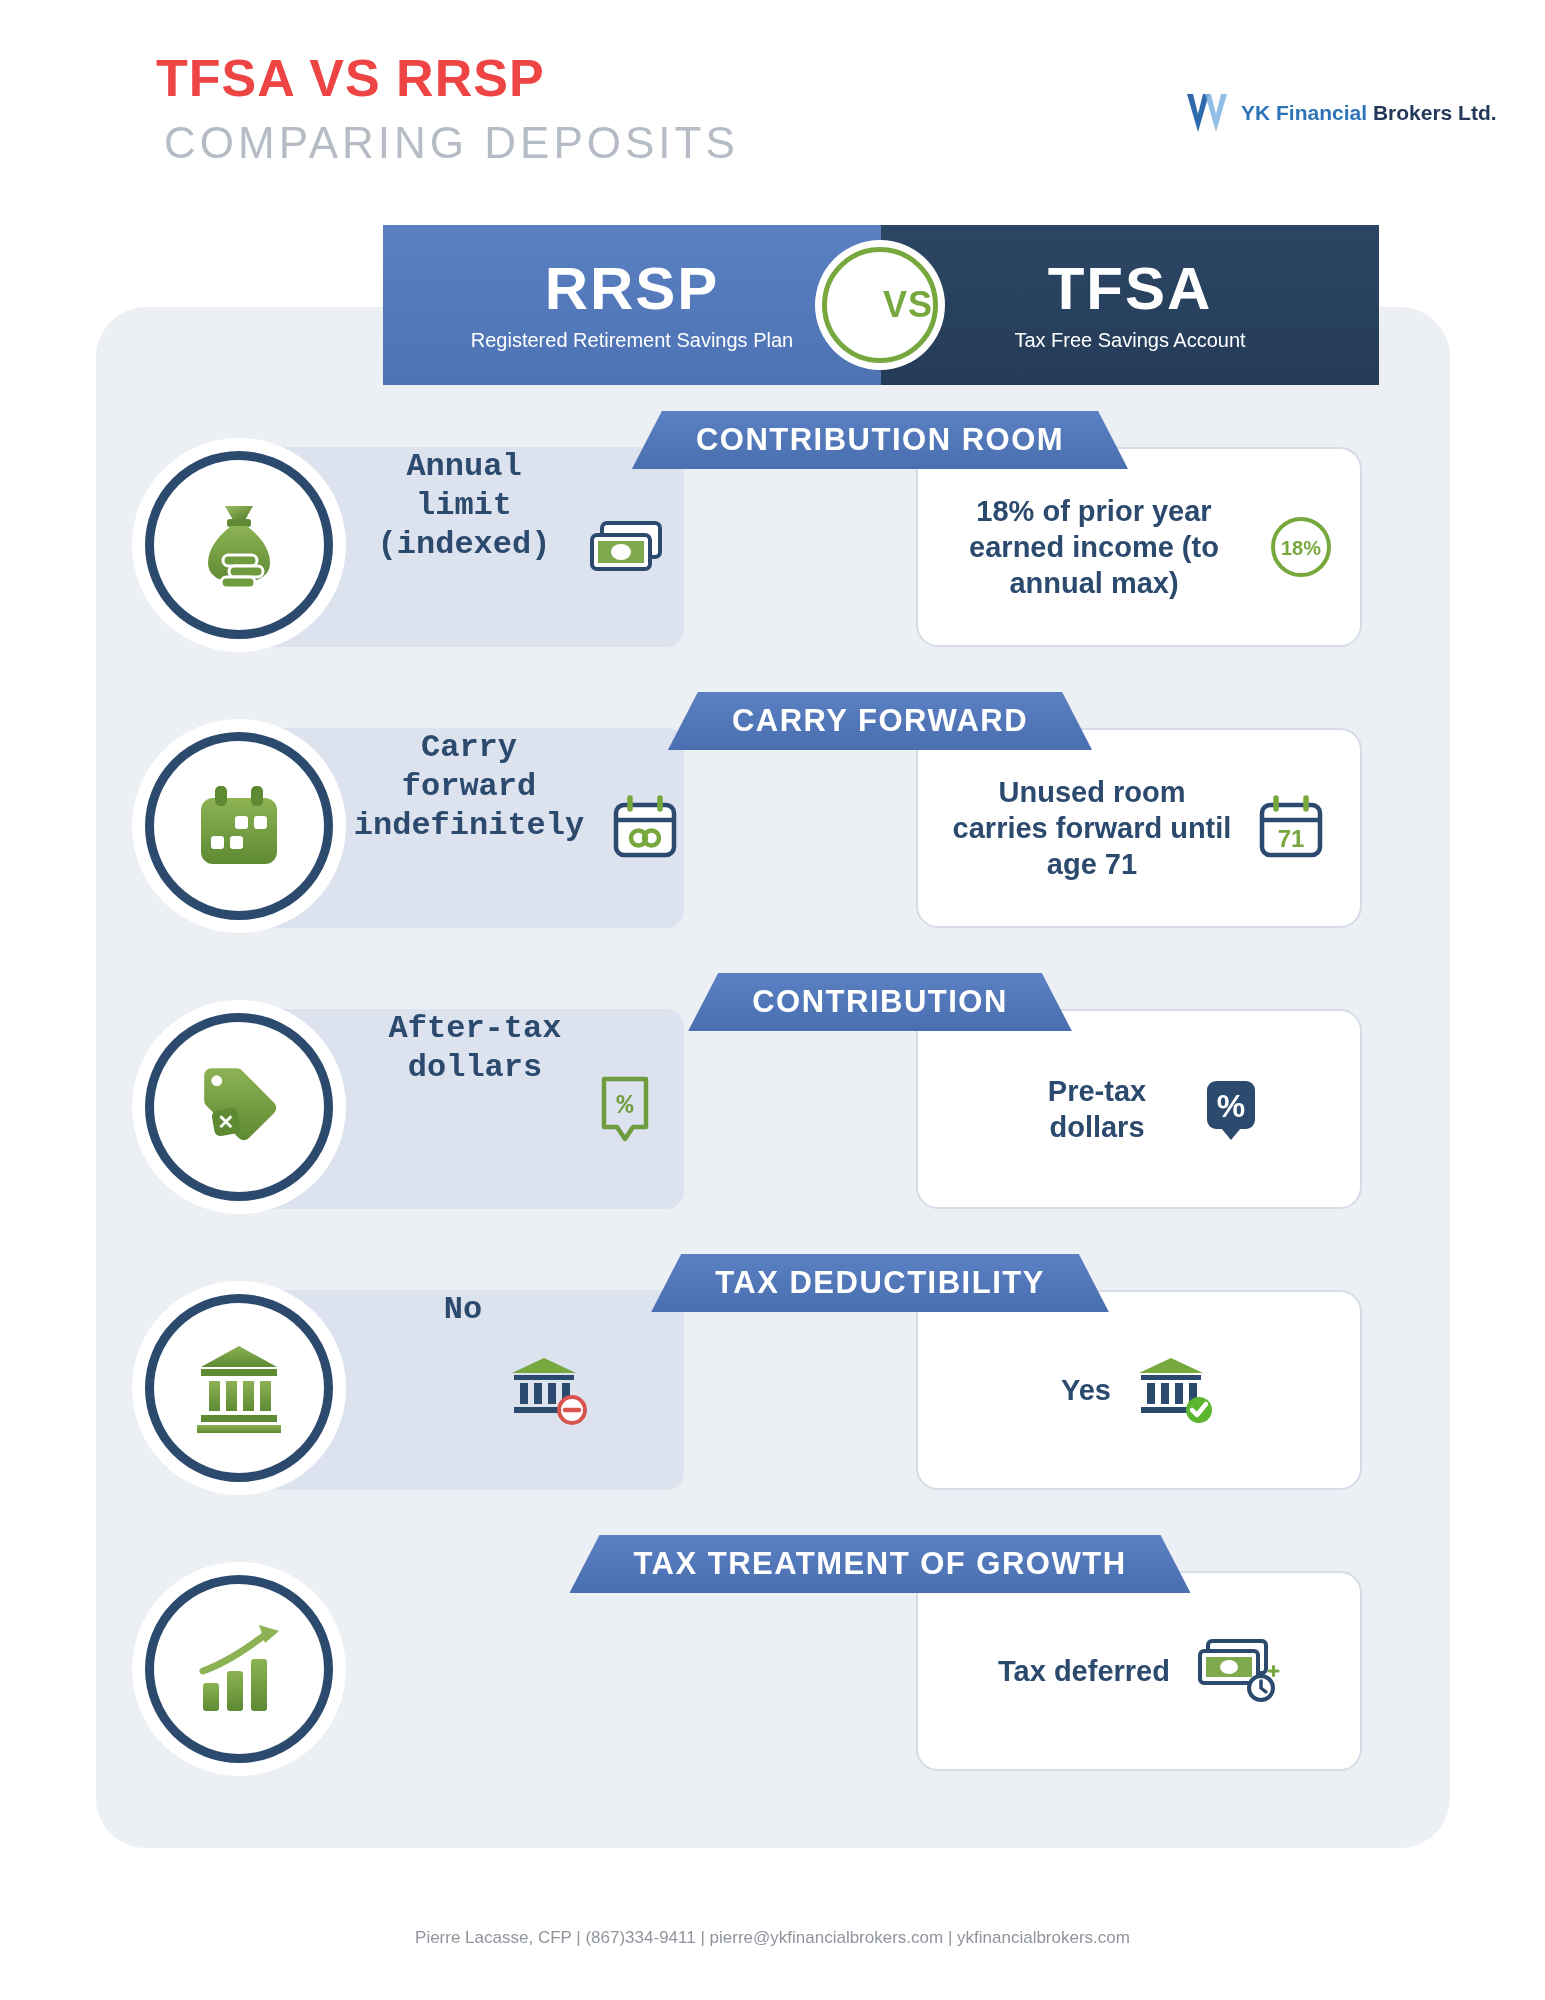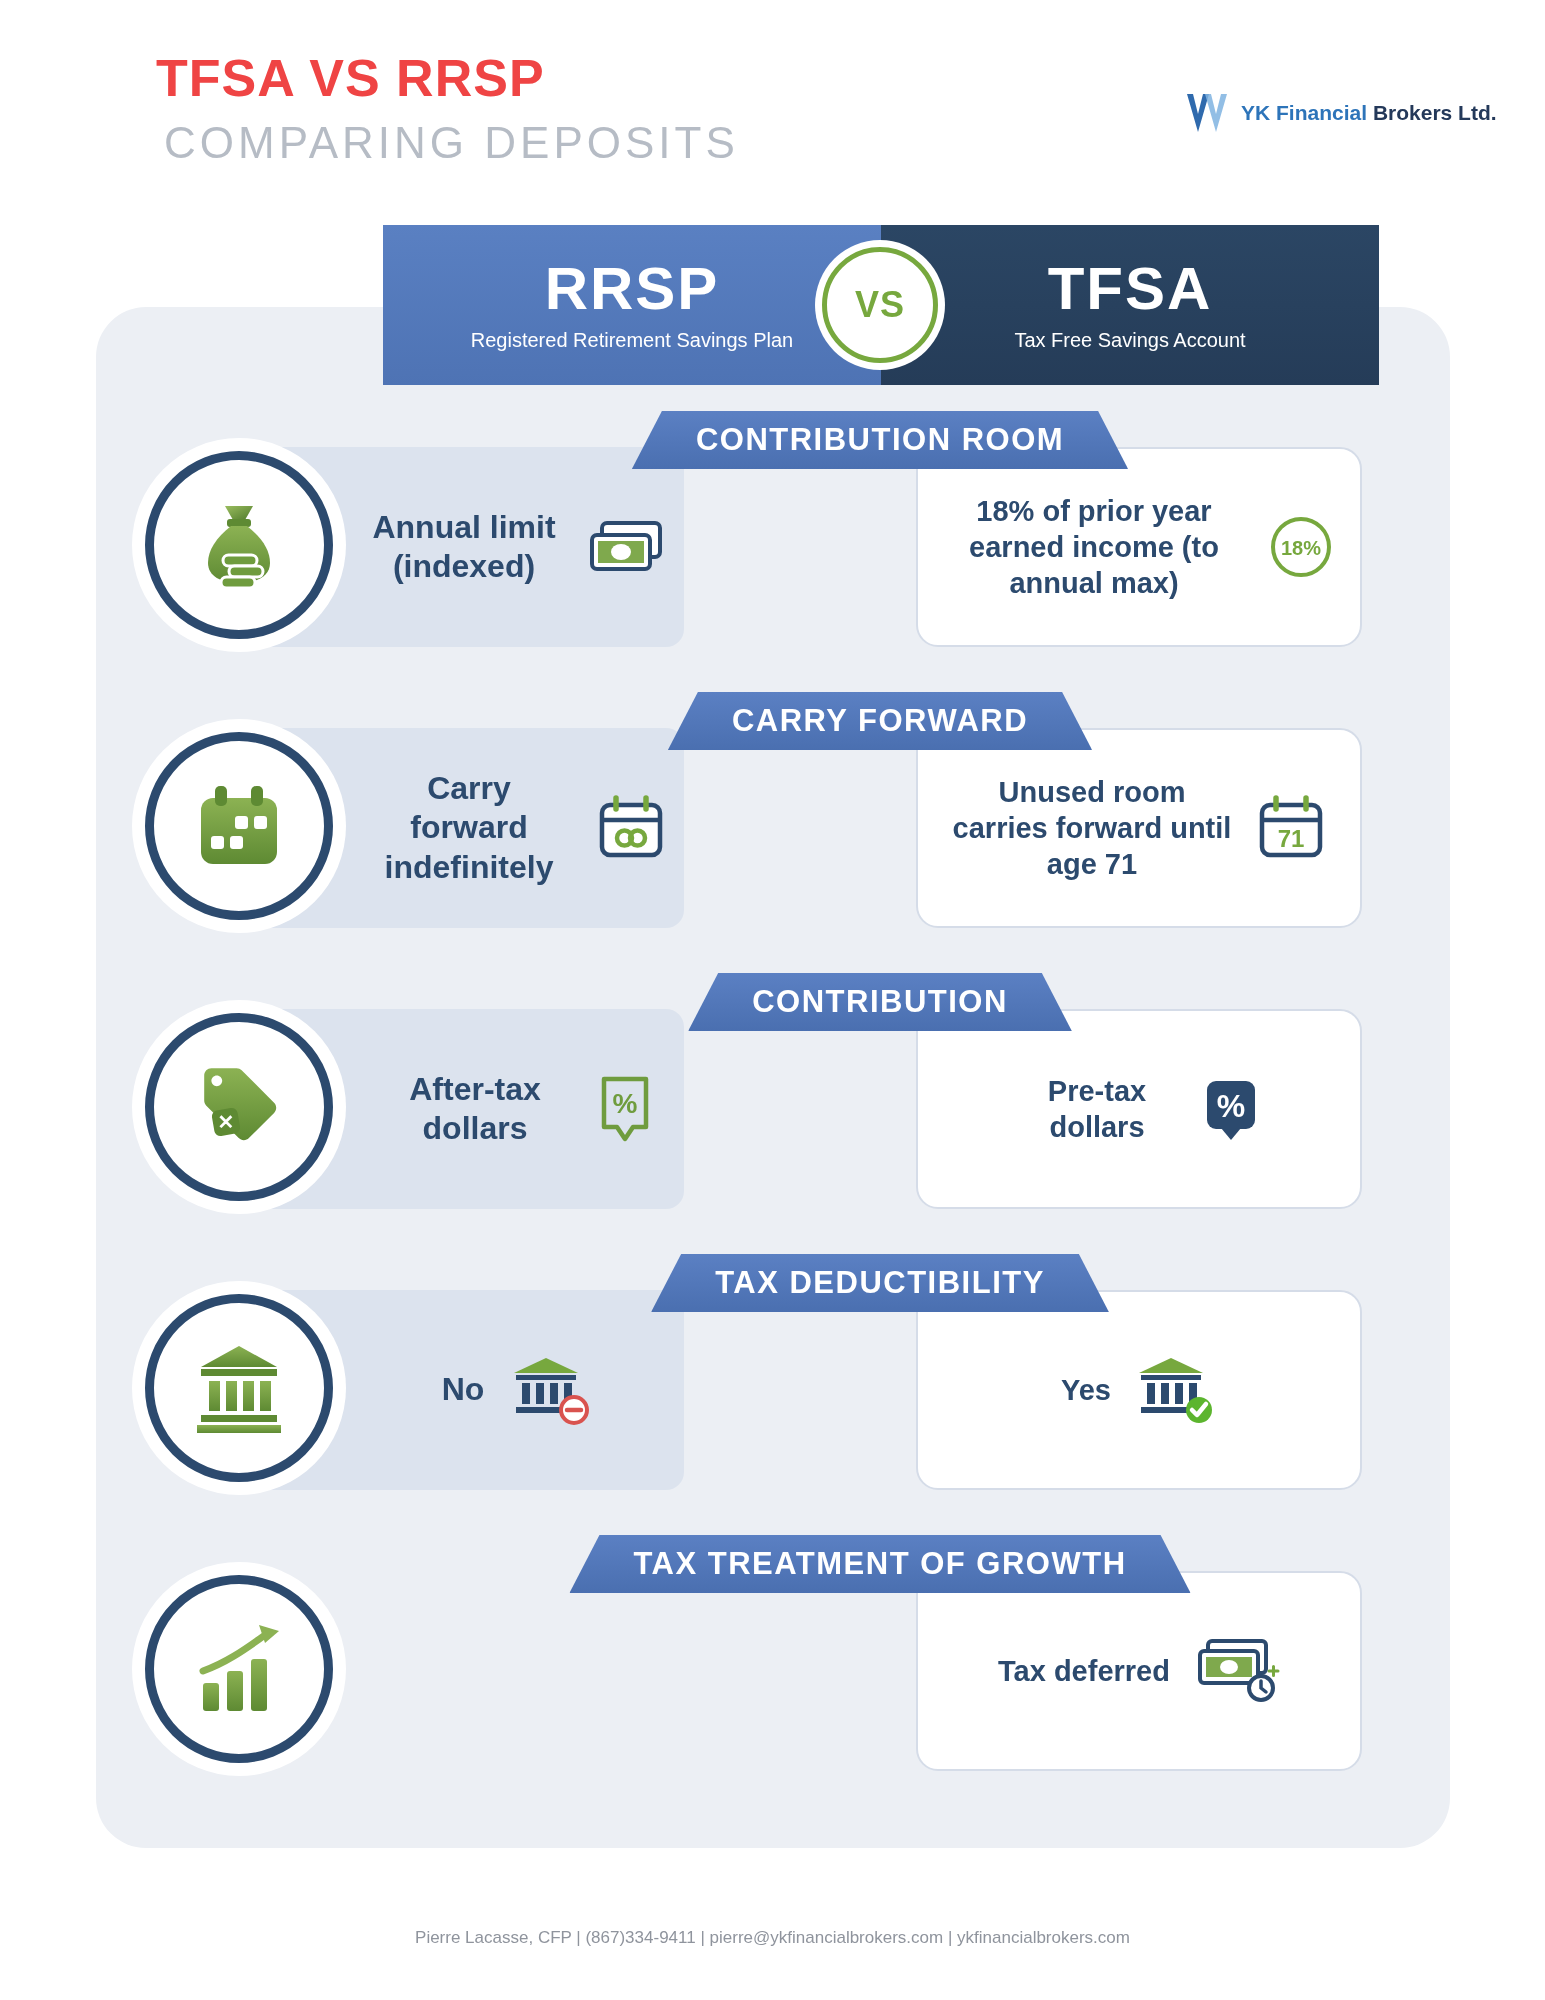--- a/index.html
+++ b/index.html
@@ -19,42 +19,42 @@
   
   .header-bar{position:absolute;left:383px;top:225px;width:996px;height:160px;display:flex;z-index:3;}
   .hdr-half{width:50%;display:flex;flex-direction:column;align-items:center;justify-content:center;}
   .hdr-tfsa{background:linear-gradient(180deg,#2b4664,#253c58);}
   .hdr-rrsp{background:linear-gradient(180deg,#5a80c2,#4e73b4);}
   .hdr-title{font-size:60px;font-weight:800;color:#ffffff;letter-spacing:2px;line-height:1;}
   .hdr-sub{font-size:20px;color:#ffffff;margin-top:10px;}
   .vs-circle{
     position:absolute;left:822px;top:247px;width:116px;height:116px;box-sizing:border-box;
     border-radius:50%;background:#ffffff;border:5px solid #77a83e;box-shadow:0 0 0 7px #ffffff;
-    display:flex;align-items:center;justify-content:center;
+    display:flex;align-items:center;justify-content:flex-end;
     font-size:36px;font-weight:700;color:#77a83e;z-index:4;letter-spacing:1px;
   }
   
   .panel{position:absolute;left:96px;top:307px;width:1354px;height:1541px;background:#eceff4;border-radius:50px;}
   .section{position:absolute;left:0;width:100%;height:240px;}
   .banner{
     position:absolute;left:784px;top:0;transform:translateX(-50%);height:58px;
     padding:0 64px;display:flex;align-items:center;white-space:nowrap;z-index:3;
     background:linear-gradient(180deg,#5b80c3,#4a6fb0);
     clip-path:polygon(30px 0, calc(100% - 30px) 0, 100% 100%, 0 100%);
     color:#ffffff;font-size:31px;font-weight:700;letter-spacing:1.5px;
   }
   .circle-badge{
     position:absolute;left:49px;top:40px;width:188px;height:188px;box-sizing:border-box;
     border:9px solid #2c4a6e;border-radius:50%;background:#ffffff;box-shadow:0 0 0 13px #ffffff;
     display:flex;align-items:center;justify-content:center;z-index:2;
   }
   .tfsa-box{
     position:absolute;left:114px;top:36px;width:474px;height:200px;box-sizing:border-box;
-    background:#dce3ee;border-radius:18px;display:flex;align-items:center;justify-content:center;
-    gap:26px;padding-left:158px;padding-right:18px;z-index:1;
+    background:#dce3ee;border-radius:18px;display:flex;justify-content:center;
+    gap:26px;padding-left:158px;padding-right:18px;z-index:1;font-family:Liberation Mono, monospace;
   }
   .rrsp-card{
     position:absolute;left:820px;top:36px;width:446px;height:200px;box-sizing:border-box;
     background:#ffffff;border:2px solid #d5dce8;border-radius:22px;
     display:flex;align-items:center;justify-content:center;gap:24px;padding:0 22px;z-index:1;
   }
   .cell-text{font-size:32px;font-weight:700;color:#2c4a6e;text-align:center;line-height:1.22;}
   .card-text{font-size:29px;font-weight:700;color:#2c4a6e;text-align:center;line-height:1.25;}
   .mini-icon{flex:none;display:flex;align-items:center;justify-content:center;}
   

